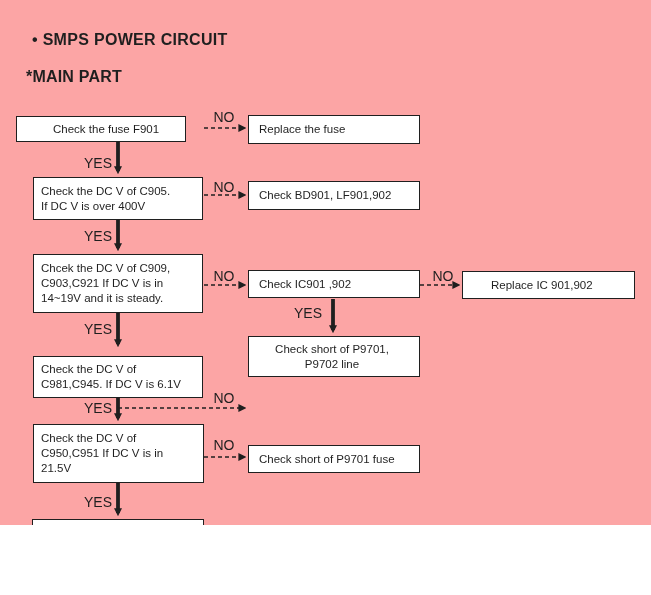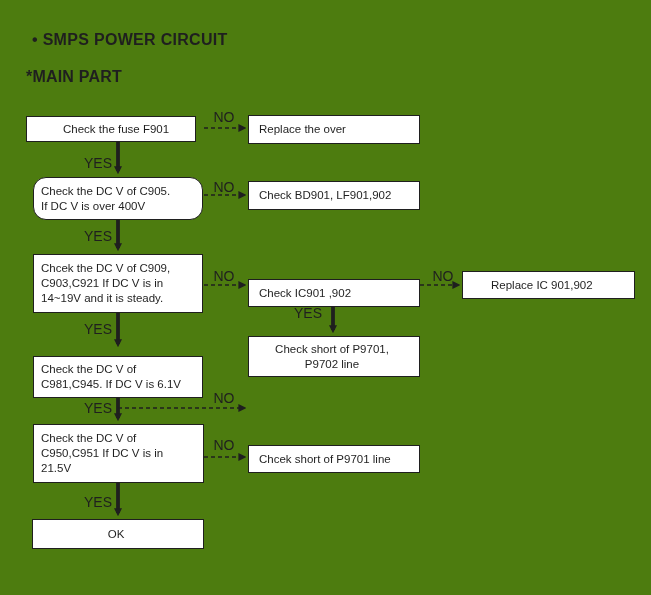--- a/index.html
+++ b/index.html
@@ -1,18 +1,18 @@
 <!DOCTYPE html>
 <html><head>
 <meta charset="utf-8">
 <style>
   html, body { margin:0; padding:0; background:#ffffff; }
   .stage {
-    position:relative; width:651px; height:595px;
-    background:#4d7c0f; overflow:hidden;
+    position:relative; width:651px; height:525px;
+    background:#fca5a5; overflow:hidden;
     font-family:"Liberation Sans", sans-serif;
     color:#1f1f1f;
   }
   .title {
     position:absolute; left:32px; top:31px;
     font-size:16px; font-weight:bold; letter-spacing:0.3px;
     white-space:nowrap;
   }
   .subtitle {
     position:absolute; left:26px; top:68px;
@@ -65,39 +65,39 @@
     <line class="dash" x1="204" y1="195" x2="244" y2="195" marker-end="url(#ah-small)"></line>
     <line class="dash" x1="204" y1="285" x2="244" y2="285" marker-end="url(#ah-small)"></line>
     <line class="dash" x1="420" y1="285" x2="458" y2="285" marker-end="url(#ah-small)"></line>
     <line class="dash" x1="118" y1="408" x2="244" y2="408" marker-end="url(#ah-small)"></line>
     <line class="dash" x1="204" y1="457" x2="244" y2="457" marker-end="url(#ah-small)"></line>
   </svg>
 
   <div class="title">• SMPS POWER CIRCUIT</div>
   <div class="subtitle">*MAIN PART</div>
 
-  <div class="fbox" style="left:26px; top:116px; width:170px; height:26px;padding-left:36px;">Check the fuse F901</div>
-  <div class="fbox" style="left:33px; top:177px; width:170px; height:43px;border-radius:13px;">Check the DC V of C905.
+  <div class="fbox" style="left:16px; top:116px; width:170px; height:26px;padding-left:36px;">Check the fuse F901</div>
+  <div class="fbox" style="left:33px; top:177px; width:170px; height:43px;">Check the DC V of C905.
 If DC V is over 400V</div>
   <div class="fbox" style="left:33px; top:254px; width:170px; height:59px;">Chcek the DC V of C909,
 C903,C921 If DC V is in
 14~19V and it is steady.</div>
   <div class="fbox" style="left:33px; top:356px; width:170px; height:42px;">Check the DC V of
 C981,C945. If DC V is 6.1V</div>
   <div class="fbox" style="left:33px; top:424px; width:171px; height:59px;">Check the DC V of
 C950,C951 If DC V is in
 21.5V</div>
   <div class="fbox center" style="left:32px; top:519px; width:172px; height:30px;">OK</div>
 
-  <div class="fbox mid" style="left:248px; top:115px; width:172px; height:29px;">Replace the over</div>
+  <div class="fbox mid" style="left:248px; top:115px; width:172px; height:29px;">Replace the fuse</div>
   <div class="fbox mid" style="left:248px; top:181px; width:172px; height:29px;">Check BD901, LF901,902</div>
-  <div class="fbox mid" style="left:248px; top:279px; width:172px; height:28px;">Check IC901 ,902</div>
+  <div class="fbox mid" style="left:248px; top:270px; width:172px; height:28px;">Check IC901 ,902</div>
   <div class="fbox center" style="left:248px; top:336px; width:172px; height:41px;">Check short of P9701,
 P9702 line</div>
-  <div class="fbox mid" style="left:248px; top:445px; width:172px; height:28px;">Chcek short of P9701 line</div>
+  <div class="fbox mid" style="left:248px; top:445px; width:172px; height:28px;">Check short of P9701 fuse</div>
 
   <div class="fbox mid" style="left:462px; top:271px; width:173px; height:28px;padding-left:28px;">Replace IC 901,902</div>
 
   <div class="flabel yes" style="left:72px; top:156px;">YES</div>
   <div class="flabel yes" style="left:72px; top:229px;">YES</div>
   <div class="flabel yes" style="left:72px; top:322px;">YES</div>
   <div class="flabel yes" style="left:72px; top:401px;">YES</div>
   <div class="flabel yes" style="left:72px; top:495px;">YES</div>
   <div class="flabel yes" style="left:282px; top:306px;">YES</div>
 

